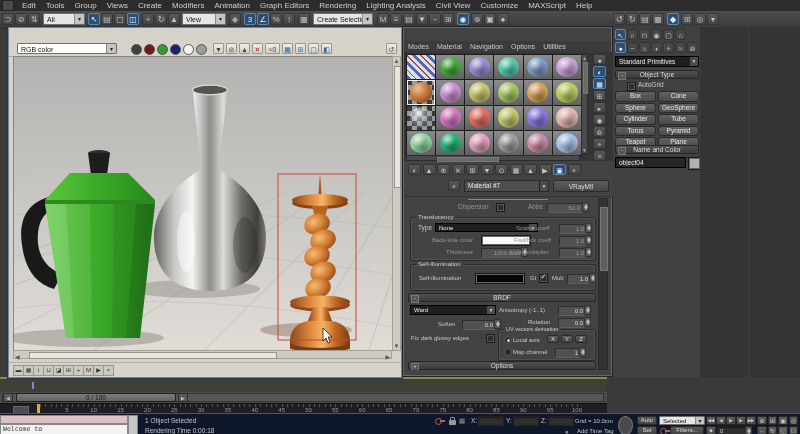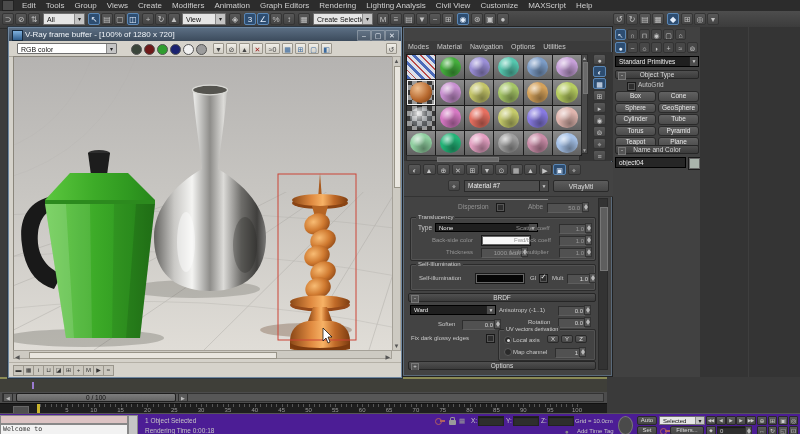--- a/index.html
+++ b/index.html
@@ -109,21 +109,21 @@
   #tshandle{position:absolute;left:16px;top:1px;width:160px;height:9px;background:linear-gradient(#7d7d7d,#646464);
     border:1px solid #1e1e1e;border-radius:2px;color:#101010;font-size:6.5px;text-align:center;line-height:8px;box-sizing:border-box}
   .tsarr{position:absolute;top:1px;width:10px;height:9px;background:#5a5a5a;border:1px solid #2e2e2e;color:#bbb;
     font-size:5px;text-align:center;line-height:8px;box-sizing:border-box}
   #ruler{position:absolute;left:0;top:26px;width:607px;height:10px;background:#1e1e1e;border-top:1px solid #111}
   #rticks{position:absolute;left:40px;top:0;width:540px;height:3px;
     background:repeating-linear-gradient(90deg,#555 0 1px,transparent 1px 5.37px)}
   .tickl{position:absolute;top:3px;transform:translateX(-50%);font-size:6px;color:#9a9a9a;line-height:7px}
   #fmarker{position:absolute;left:37px;top:0;width:3px;height:10px;background:#c9b42c}
   #mcebtn{position:absolute;left:13px;top:1.5px;width:14px;height:7px;background:#4e4e4e;border:1px solid #666}
-  #statusbar{position:absolute;left:0;top:36px;width:800px;height:21px;background:#4c1d95;border-top:1px solid #565656;box-sizing:border-box}
+  #statusbar{position:absolute;left:0;top:36px;width:800px;height:21px;background:#0f172a;border-top:1px solid #565656;box-sizing:border-box}
   .stext{position:absolute;font-size:6.5px;color:#c6c6c6;white-space:nowrap;line-height:8px}
   .sfld{position:absolute;height:8px;background:#2e2e2e;border:1px solid #222;box-shadow:inset 0 1px 1px #1a1a1a}
   .sbtn{position:absolute;background:linear-gradient(#585858,#454545);border:1px solid #292929;border-radius:2px;
     color:#dcdcdc;font-size:6px;text-align:center;box-sizing:border-box}
   .pbtn{position:absolute;width:9.5px;height:9px;background:linear-gradient(#5c5c5c,#474747);border:1px solid #292929;
     border-radius:1px;color:#ccc;font-size:4.5px;letter-spacing:-0.5px;text-align:center;line-height:8px;box-sizing:border-box}
   .keyico{position:absolute;width:5px;height:5px;border:1.5px solid #b06060;border-radius:50%}
   .keyico::after{content:"";position:absolute;left:4px;top:1px;width:5px;height:1.5px;background:#b06060}
   .lockico{position:absolute;width:7px;height:5px;background:#9a9a9a;border-radius:1px}
   .lockico::before{content:"";position:absolute;left:1px;top:-3px;width:3px;height:3px;border:1px solid #9a9a9a;border-bottom:none;border-radius:2px 2px 0 0}
@@ -322,27 +322,20 @@
           <div class="pbtn" style="left: 788.5px; top: 1.5px; font-size: 6px;">◎</div>
           <div class="pbtn" style="left: 757px; top: 12px; font-size: 6px;">↔</div>
           <div class="pbtn" style="left: 767.5px; top: 12px; font-size: 6px;">↻</div>
           <div class="pbtn" style="left: 778px; top: 12px; font-size: 6px;">◱</div>
           <div class="pbtn" style="left: 788.5px; top: 12px; font-size: 6px;">⊡</div>
         </div>
     </div>
   </div>
 
   <div id="vfb" class="win">
-    <div id="vfb-title">
-      <span id="vfb-icon"></span>
-      <span>V-Ray frame buffer - [100% of 1280 x 720]</span>
-      <span class="tbarbtn" style="right:30px">–</span>
-      <span class="tbarbtn" style="right:16px">▢</span>
-      <span class="tbarbtn" style="right:2px">✕</span>
-    </div>
     <div id="vfb-tools">
       <div class="combo" style="left:8px;top:2px;width:100px;height:11px;background:#fff">
         <span class="cv" style="top:1.5px">RGB color</span>
         <span class="carr">▾</span>
       </div>
       <div id="vfb-circles">
           <div class="vcirc" style="left: 122px; background: rgb(58, 69, 58);"></div>
           <div class="vcirc" style="left: 135px; background: rgb(110, 24, 24);"></div>
           <div class="vcirc" style="left: 148px; background: rgb(47, 158, 47);"></div>
           <div class="vcirc" style="left: 161px; background: rgb(26, 34, 112);"></div>

